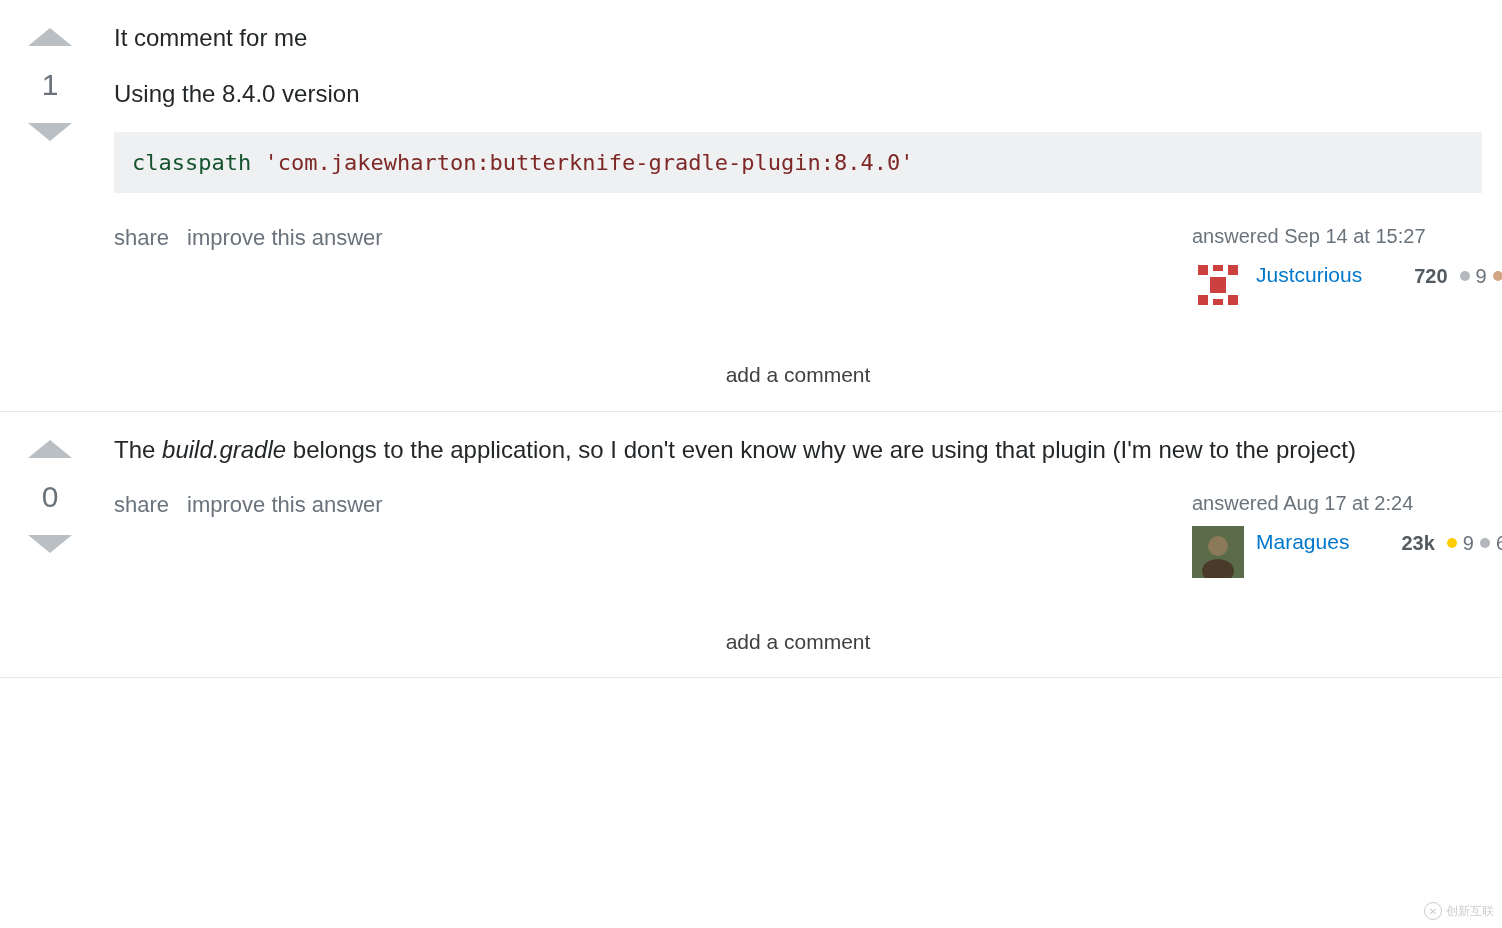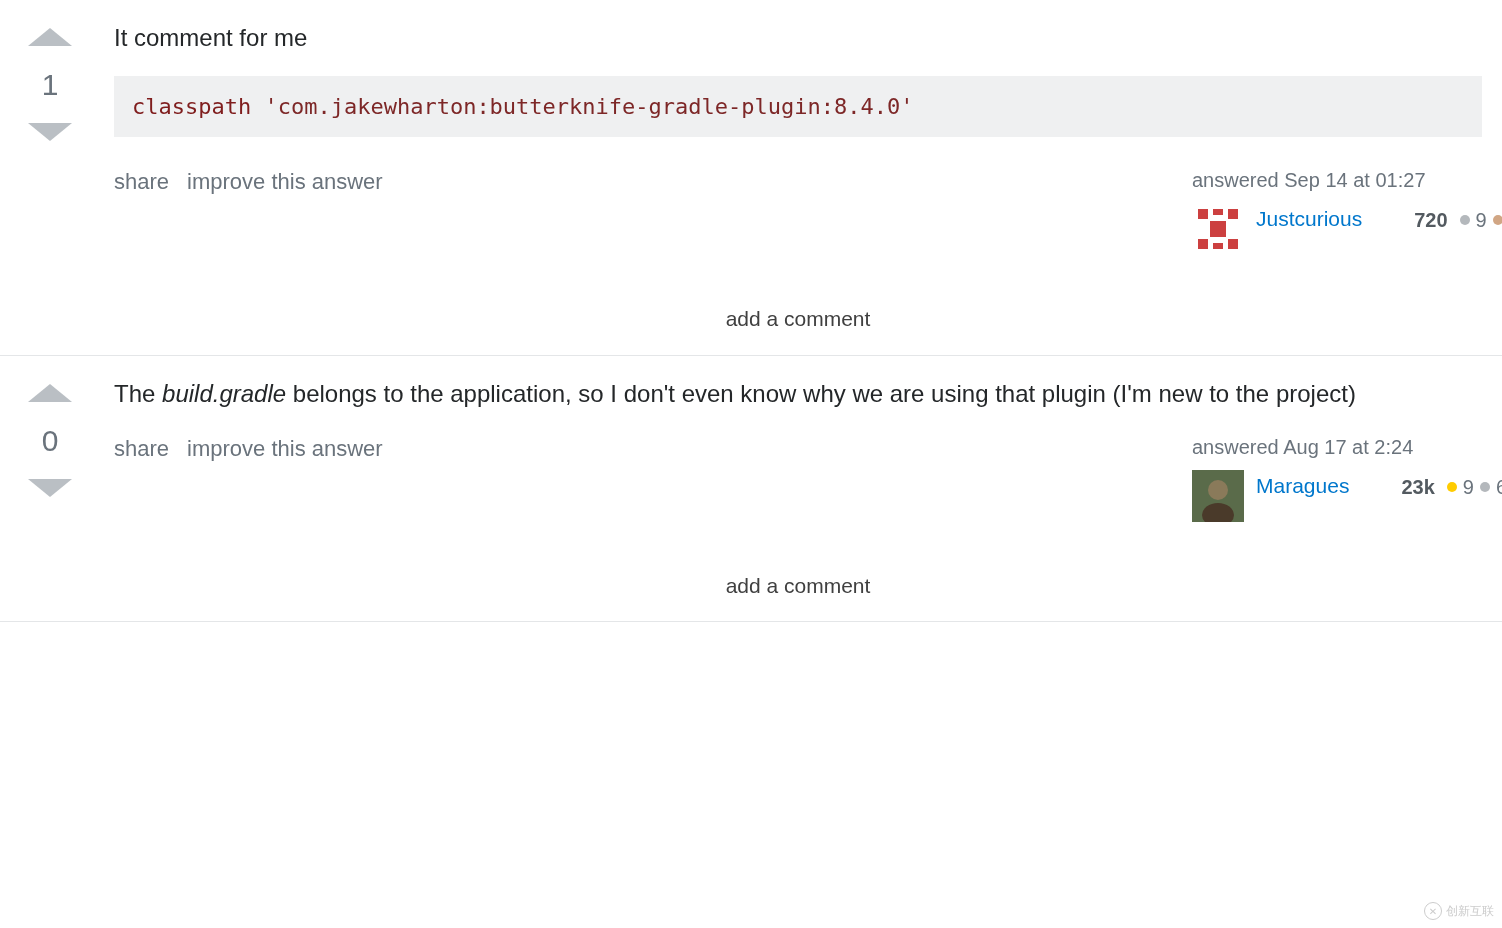--- a/index.html
+++ b/index.html
@@ -58,21 +58,21 @@
     }
     .code-block {
       background: #eff0f1;
       padding: 14px 18px;
       font-family: Consolas, Menlo, Monaco, monospace;
       font-size: 22px;
       margin-bottom: 28px;
       white-space: pre;
       overflow-x: auto;
     }
-    .code-keyword { color: #7f1d1d; }
+    .code-keyword { color: #14532d; }
     .code-string { color: #7d2727; }
     .action-row {
       display: flex;
       justify-content: space-between;
       align-items: flex-start;
       margin-top: 10px;
     }
     .action-links {
       display: flex;
       gap: 18px;
@@ -153,29 +153,30 @@
 
 <div class="answer">
   <div class="vote-column">
     <div class="vote-arrow vote-up"></div>
     <div class="vote-count">1</div>
     <div class="vote-arrow vote-down"></div>
   </div>
   <div class="answer-body">
     <div class="answer-text">
       <p>It comment for me</p>
+      <p>Using the 8.4.0 version</p>
       <div class="code-block"><span class="code-keyword">classpath </span><span class="code-string">'com.jakewharton:butterknife-gradle-plugin:8.4.0'</span></div>
     </div>
     <div class="action-row">
       <div class="action-links">
         <span>share</span>
         <span>improve this answer</span>
       </div>
       <div class="user-card">
-        <div class="answered-label">answered Sep 14 at 01:27</div>
+        <div class="answered-label">answered Sep 14 at 15:27</div>
         <div class="user-row">
           <div class="avatar">
             <svg viewBox="0 0 52 52" width="52" height="52">
               <rect width="52" height="52" fill="#fff"></rect>
               <rect x="6" y="6" width="10" height="10" fill="#cc4040"></rect>
               <rect x="36" y="6" width="10" height="10" fill="#cc4040"></rect>
               <rect x="18" y="18" width="16" height="16" fill="#cc4040"></rect>
               <rect x="6" y="36" width="10" height="10" fill="#cc4040"></rect>
               <rect x="36" y="36" width="10" height="10" fill="#cc4040"></rect>
               <rect x="21" y="6" width="10" height="6" fill="#cc4040"></rect>

